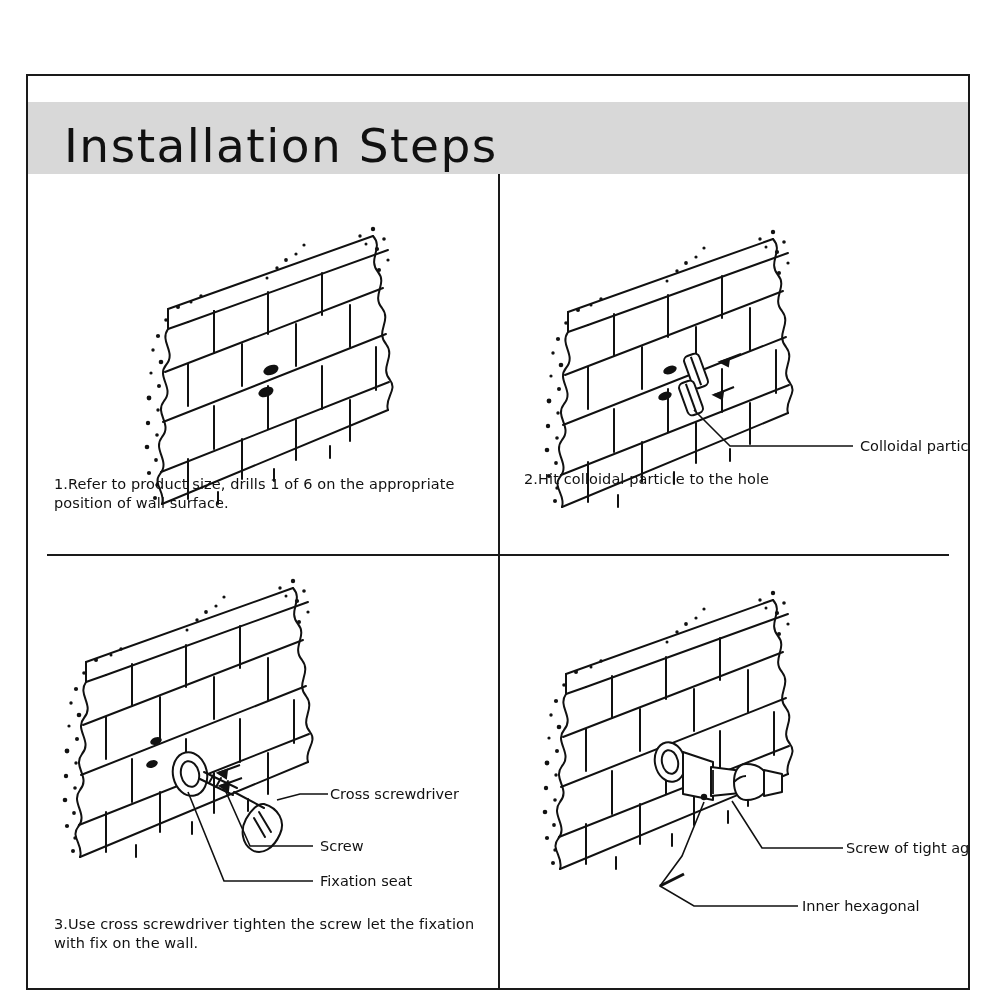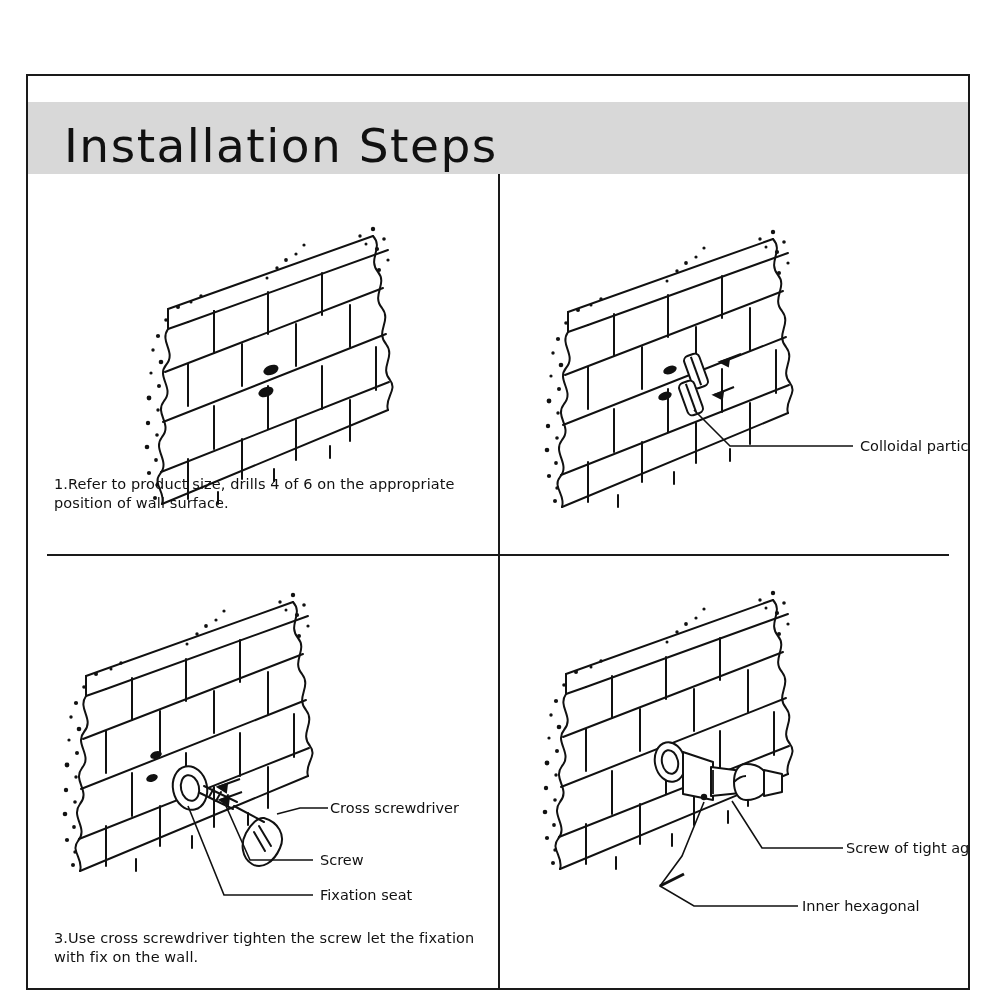--- a/index.html
+++ b/index.html
@@ -76,21 +76,21 @@
     background: #1a1a1a;
   }
   .panel {
     position: absolute;
     width: 50%;
     height: 380px;
     box-sizing: border-box;
   }
   .p1 { left: 0;   top: 0; }
   .p2 { left: 50%; top: 0; }
-  .p3 { left: 0;   top: 382px; height: 434px; }
+  .p3 { left: 0;   top: 368px; height: 434px; }
   .p4 { left: 50%; top: 382px; height: 434px; }
 
   .art {
     position: absolute;
     left: 0;
     top: 0;
     width: 100%;
     height: 100%;
   }
   .caption {
@@ -213,21 +213,21 @@
             <circle cx="173" cy="122" r="1.7"></circle>
               <circle cx="163" cy="128" r="1.5"></circle>
           </g>
 
           <g fill="#111" stroke="#111" stroke-width="1.6">
             <ellipse cx="243" cy="196" rx="7" ry="4" transform="rotate(-20 243 196)"></ellipse>
             <ellipse cx="238" cy="218" rx="7" ry="4" transform="rotate(-20 238 218)"></ellipse>
           </g>
         </svg>
         <div class="caption cap-1">
-          <span class="cap-num">1.</span><span class="cap-body">Refer to product size, drills 4 of  6 on the appropriate position of wall surface.</span>
+          <span class="cap-num">1.</span><span class="cap-body">Refer to product size, drills 1 of  6 on the appropriate position of wall surface.</span>
         </div>
       </div>
 
       <div class="panel p2">
         <svg class="art" viewBox="0 0 470 380">
           <g fill="none" stroke="#111" stroke-width="2" stroke-linejoin="round" stroke-linecap="round">
             <path d="M70 138 L275 65"></path>
             <path d="M70 138 L70 158 L90 151"></path>
             <path d="M70 158 C61 171,79 181,68 194 C58 206,77 217,66 230
                      C56 243,75 253,64 266 C54 279,73 290,62 303
@@ -311,20 +311,23 @@
             <path d="M222 188 L231 185 L230 192 Z"></path>
             <path d="M236 213 L216 221" fill="none"></path>
             <path d="M216 221 L225 218 L224 225 Z"></path>
           </g>
 
           <g stroke="#111" stroke-width="1.6" fill="none">
             <path d="M196 236 L232 272 L355 272"></path>
           </g>
           <text class="lbl" x="362" y="277">Colloidal particle</text>
         </svg>
+        <div class="caption cap-2">
+          <span class="cap-num">2.</span><span class="cap-body">Hit colloidal particle to the hole</span>
+        </div>
       </div>
 
       <div class="panel p3">
         <svg class="art" viewBox="0 0 470 434">
           <g fill="none" stroke="#111" stroke-width="2" stroke-linejoin="round" stroke-linecap="round">
             <path d="M58 120 L265 46"></path>
             <path d="M58 120 L58 140 L78 133"></path>
             <path d="M58 140 C49 153,67 163,56 176 C46 188,65 199,54 212
                      C44 225,63 235,52 248 C42 261,61 272,50 285
                      C42 295,56 303,52 315"></path>

